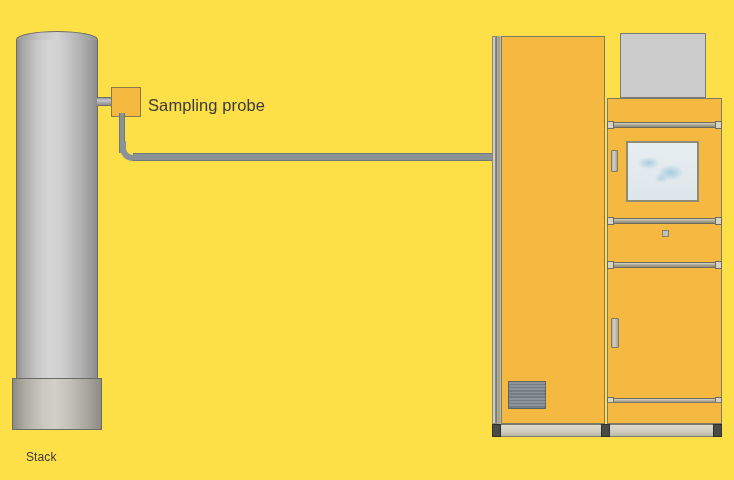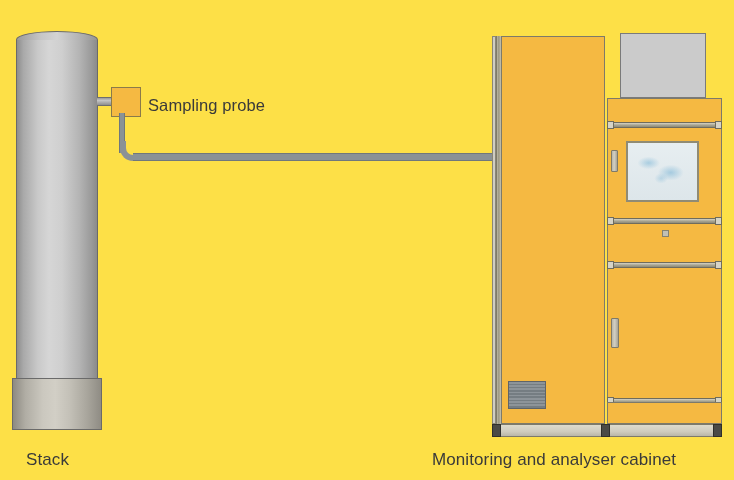--- a/index.html
+++ b/index.html
@@ -16,21 +16,21 @@
     width: 734px;
     height: 480px;
     background: #fde047;
     overflow: hidden;
   }
 
   
   .caption {
     position: absolute;
     font-family: "Liberation Sans", sans-serif;
-    font-size: 17px;
+    font-size: 12px;
     color: #3a3a3a;
     white-space: nowrap;
     letter-spacing: 0.1px;
   }
   .annot {
     position: absolute;
     font-family: "Liberation Sans", sans-serif;
     font-size: 16.5px;
     color: #3a3a3a;
     white-space: nowrap;
@@ -383,15 +383,14 @@
     <div class="foot foot-l"></div>
     <div class="foot foot-m"></div>
     <div class="foot foot-r"></div>
   </div>
 
   <div class="annot" style="left:148px; top:96px;">Sampling probe</div>
 
 
   <div class="caption" style="left:26px; top:450px;">Stack</div>
 
-  <div class="caption" style="left:432px; top:450px;">Monitoring and analyser cabinet</div>
 
 </div>
 
 </body></html>

